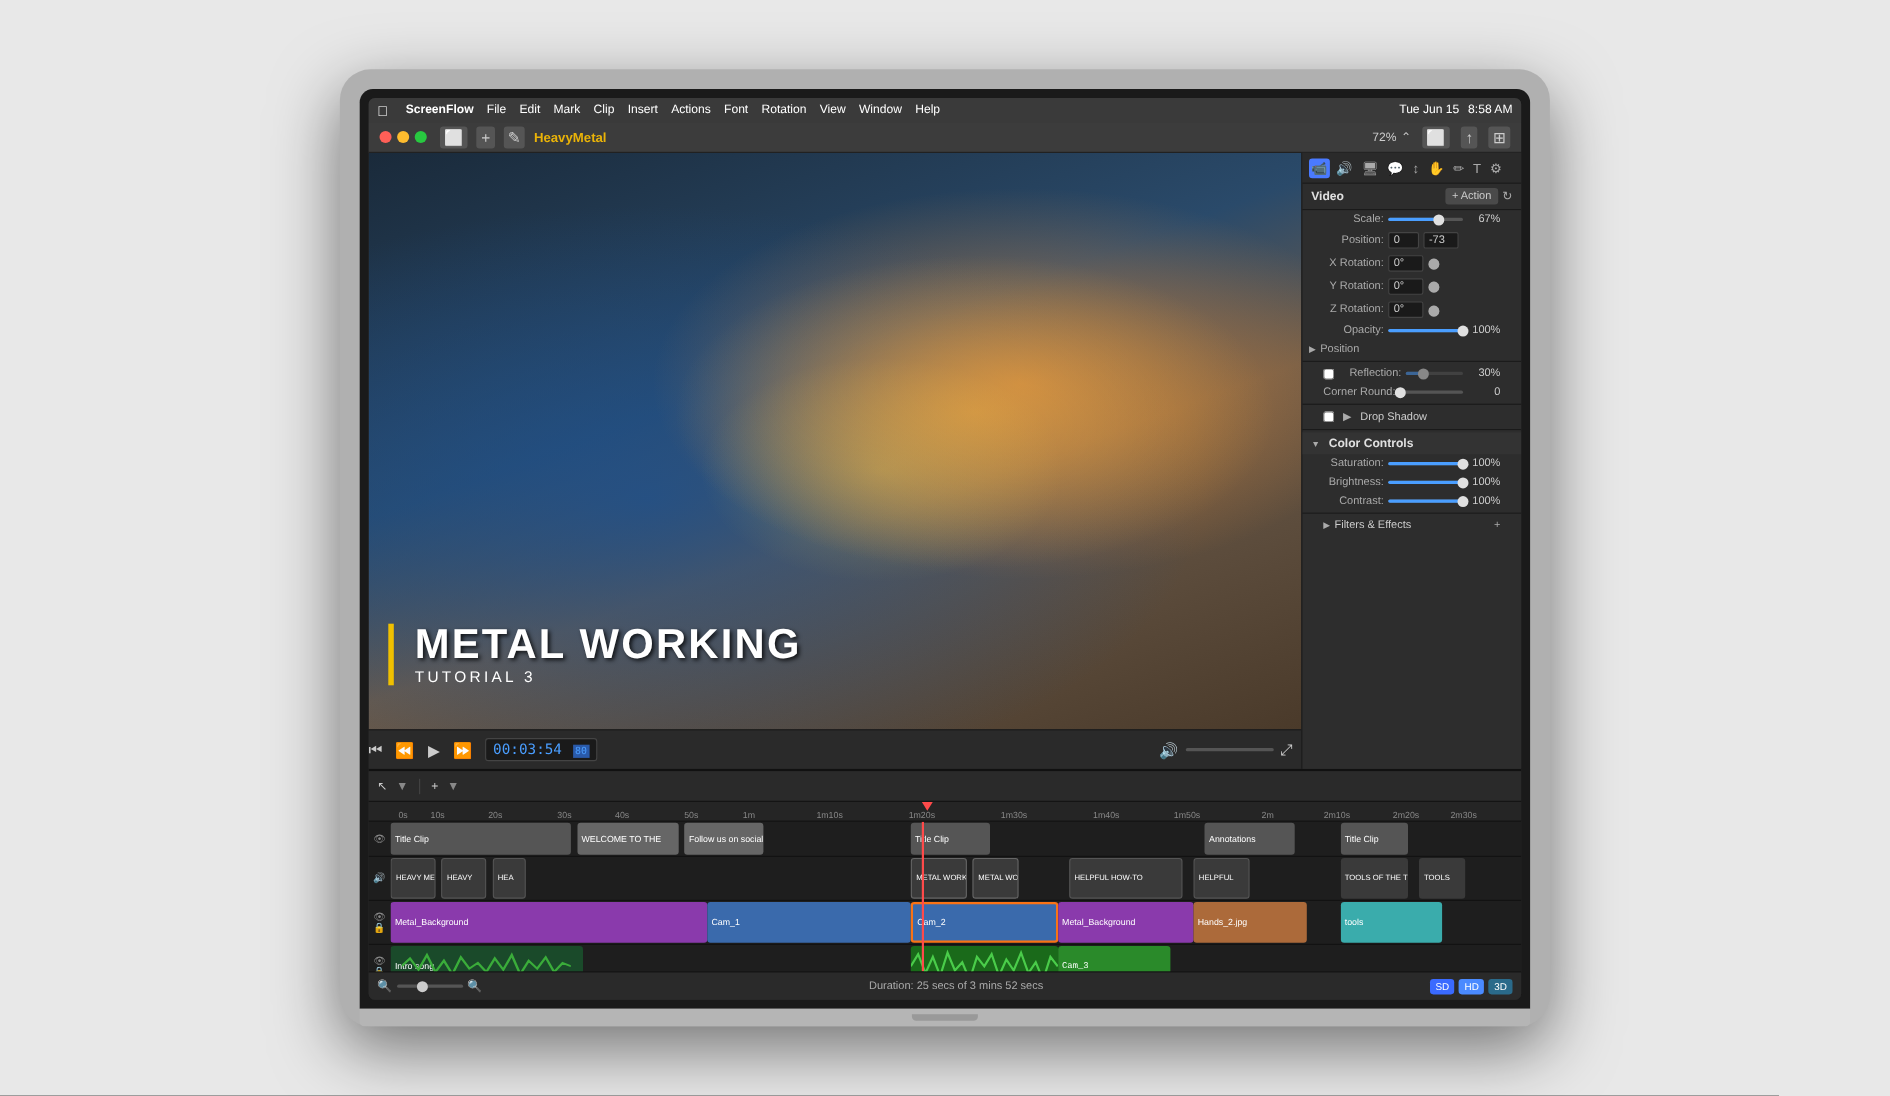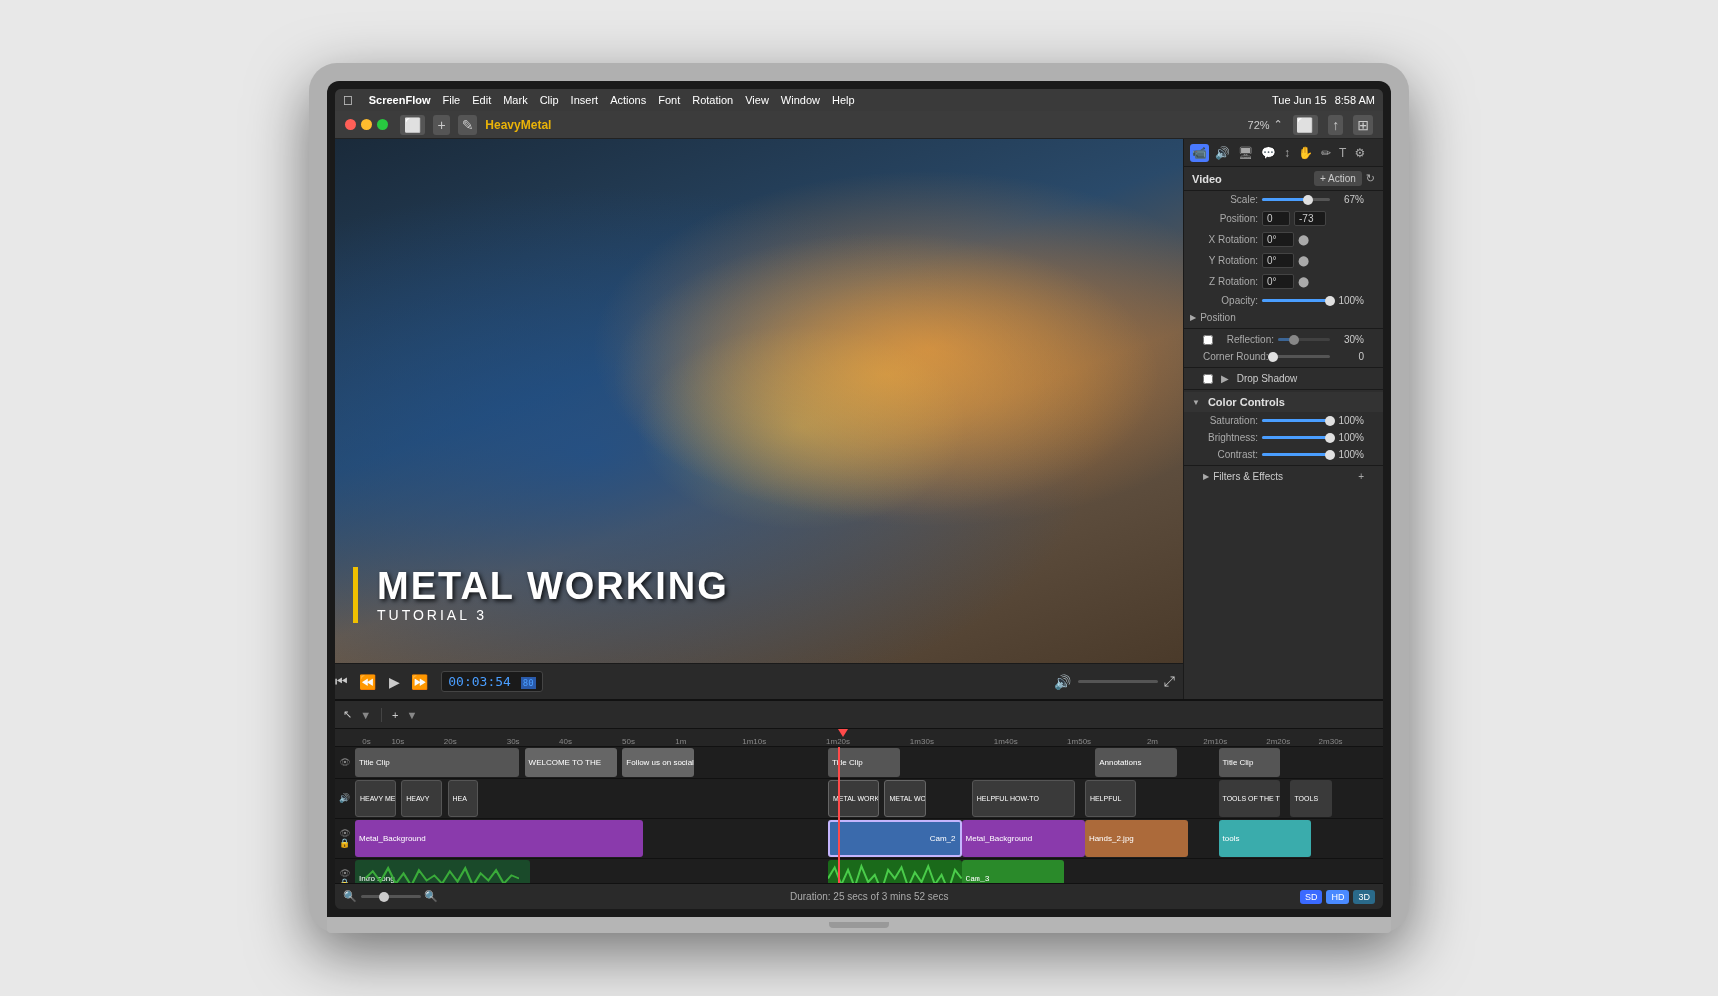--- a/index.html
+++ b/index.html
@@ -814,21 +814,24 @@
 
           <div class="track-row tall">
             <div class="track-controls">
               <button class="track-btn">👁</button>
               <button class="track-btn">🔒</button>
             </div>
             <div class="track-content">
               <div class="clip clip-video-purple" style="left:0%;width:28%;">
                 <span>Metal_Background</span>
               </div>
-              <div class="clip clip-video-blue" style="left:46%;width:13%;border:2px solid #c4b5fd;justify-content:flex-end;">
+              <div class="clip clip-video-blue" style="left:28%;width:18%;">
+                <span>Cam_1</span>
+              </div>
+              <div class="clip clip-video-blue" style="left:46%;width:13%;border:2px solid #f97316;">
                 <span>Cam_2</span>
               </div>
               <div class="clip clip-video-purple" style="left:59%;width:12%;">
                 <span>Metal_Background</span>
               </div>
               <div class="clip clip-video-orange" style="left:71%;width:10%;">
                 <span>Hands_2.jpg</span>
               </div>
               <div class="clip clip-video-teal" style="left:84%;width:9%;">
                 <span>tools</span>

